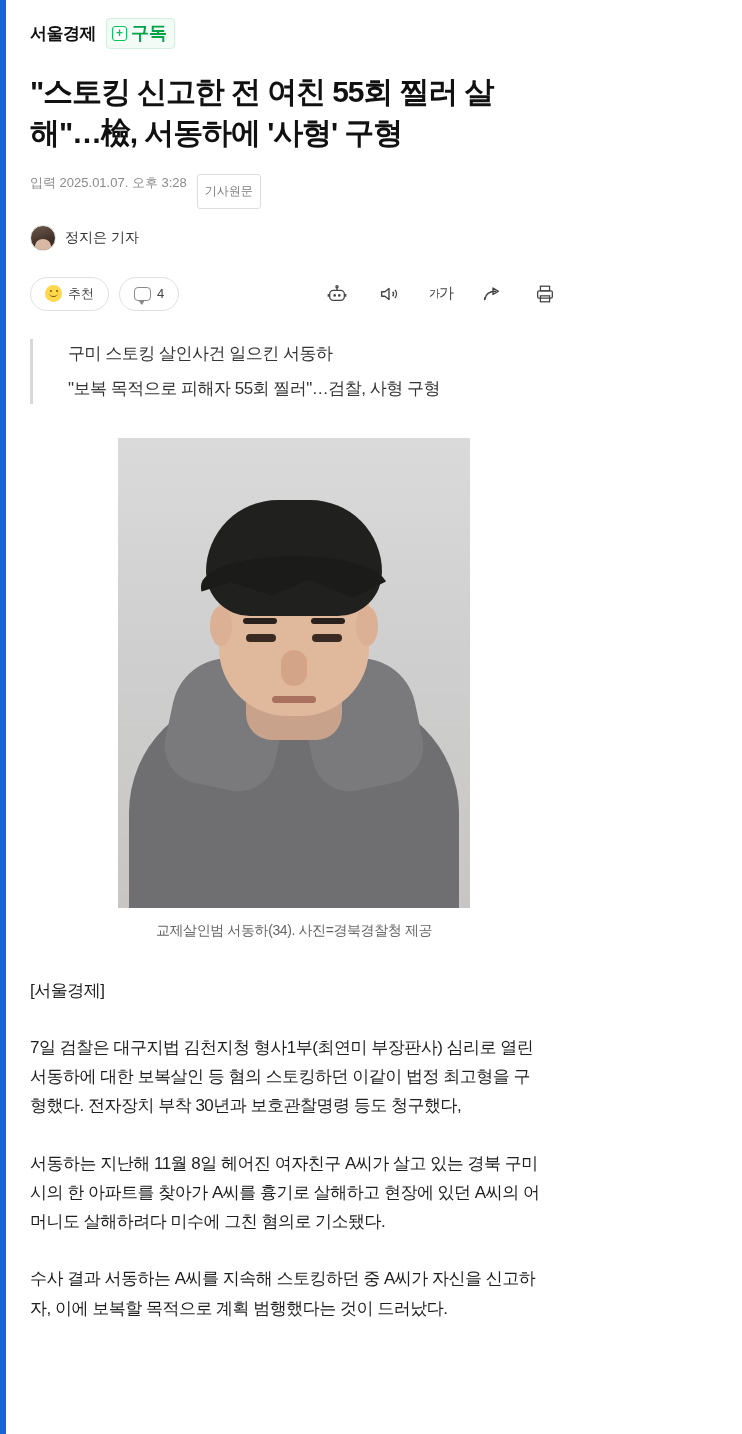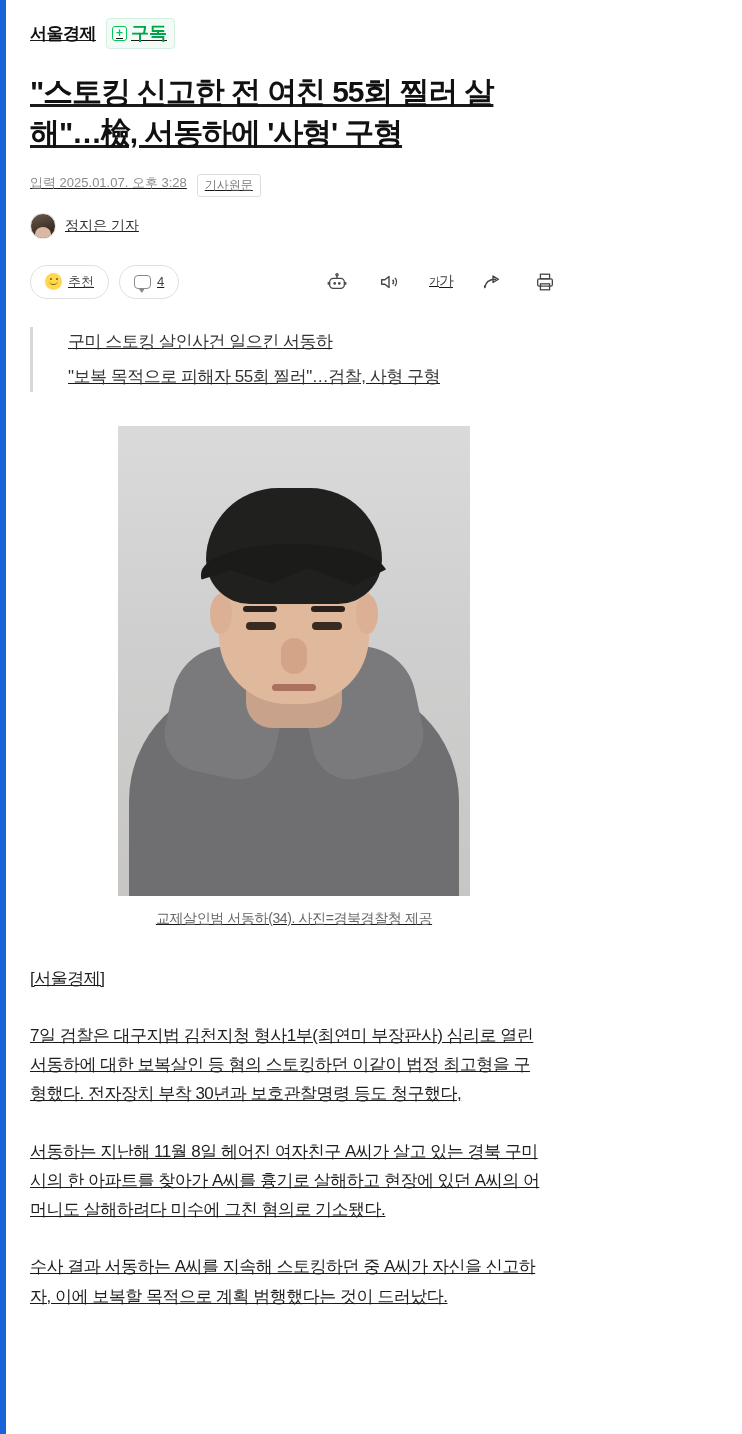--- a/index.html
+++ b/index.html
@@ -9,21 +9,20 @@
     background: #ffffff;
     font-family: "Liberation Sans", "DejaVu Sans", sans-serif;
     color: #1a1a1a;
   }
   #page {
     width: 588px;
     min-height: 1434px;
     position: relative;
     background: #fff;
     overflow: hidden;
-    text-decoration: underline;
   }
   .accent-bar {
     position: absolute;
     left: 0;
     top: 0;
     width: 6px;
     height: 100%;
     background: #1565d8;
   }
   .content {
@@ -90,21 +89,21 @@
   }
   .meta-date {
     font-size: 13px;
     color: #8b8b8b;
   }
   .source-btn {
     font-size: 12px;
     color: #7a7a7a;
     border: 1px solid #dddddd;
     border-radius: 3px;
-    padding: 2px 7px;
+    padding: 8px 7px;
     background: #fff;
     cursor: pointer;
   }
 
   .byline-row {
     display: flex;
     align-items: center;
     gap: 9px;
     margin-bottom: 26px;
   }

